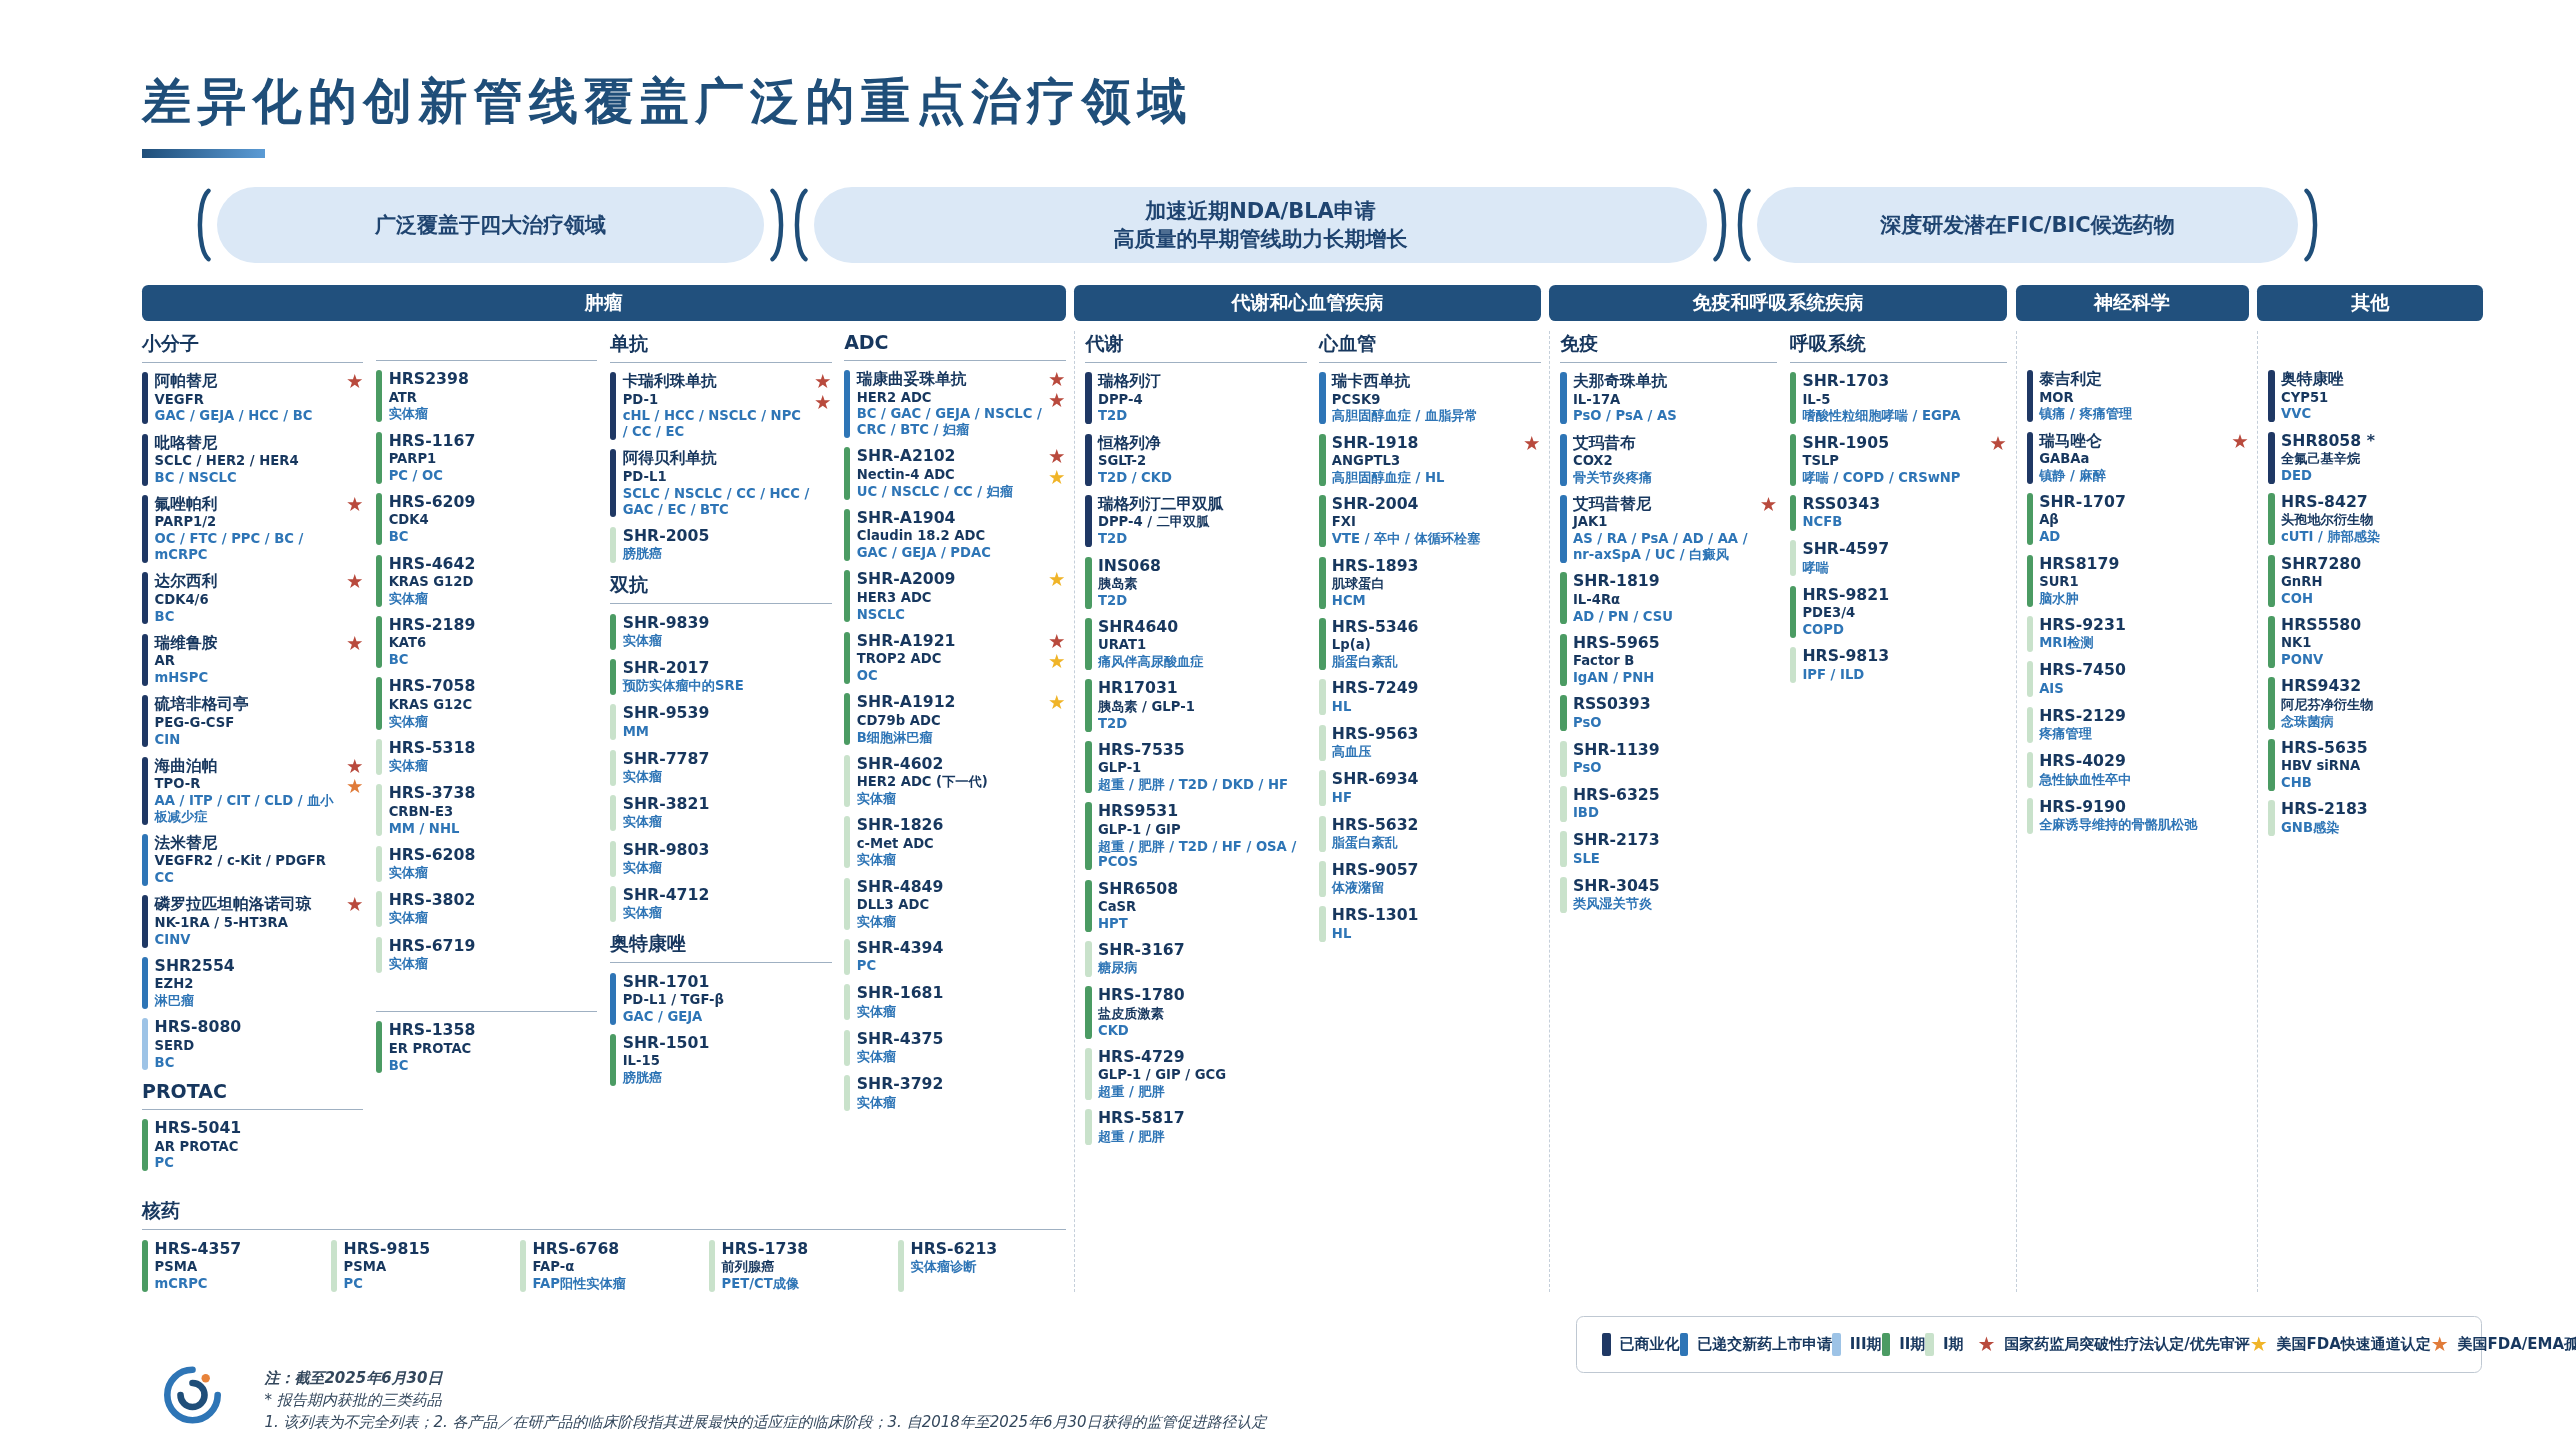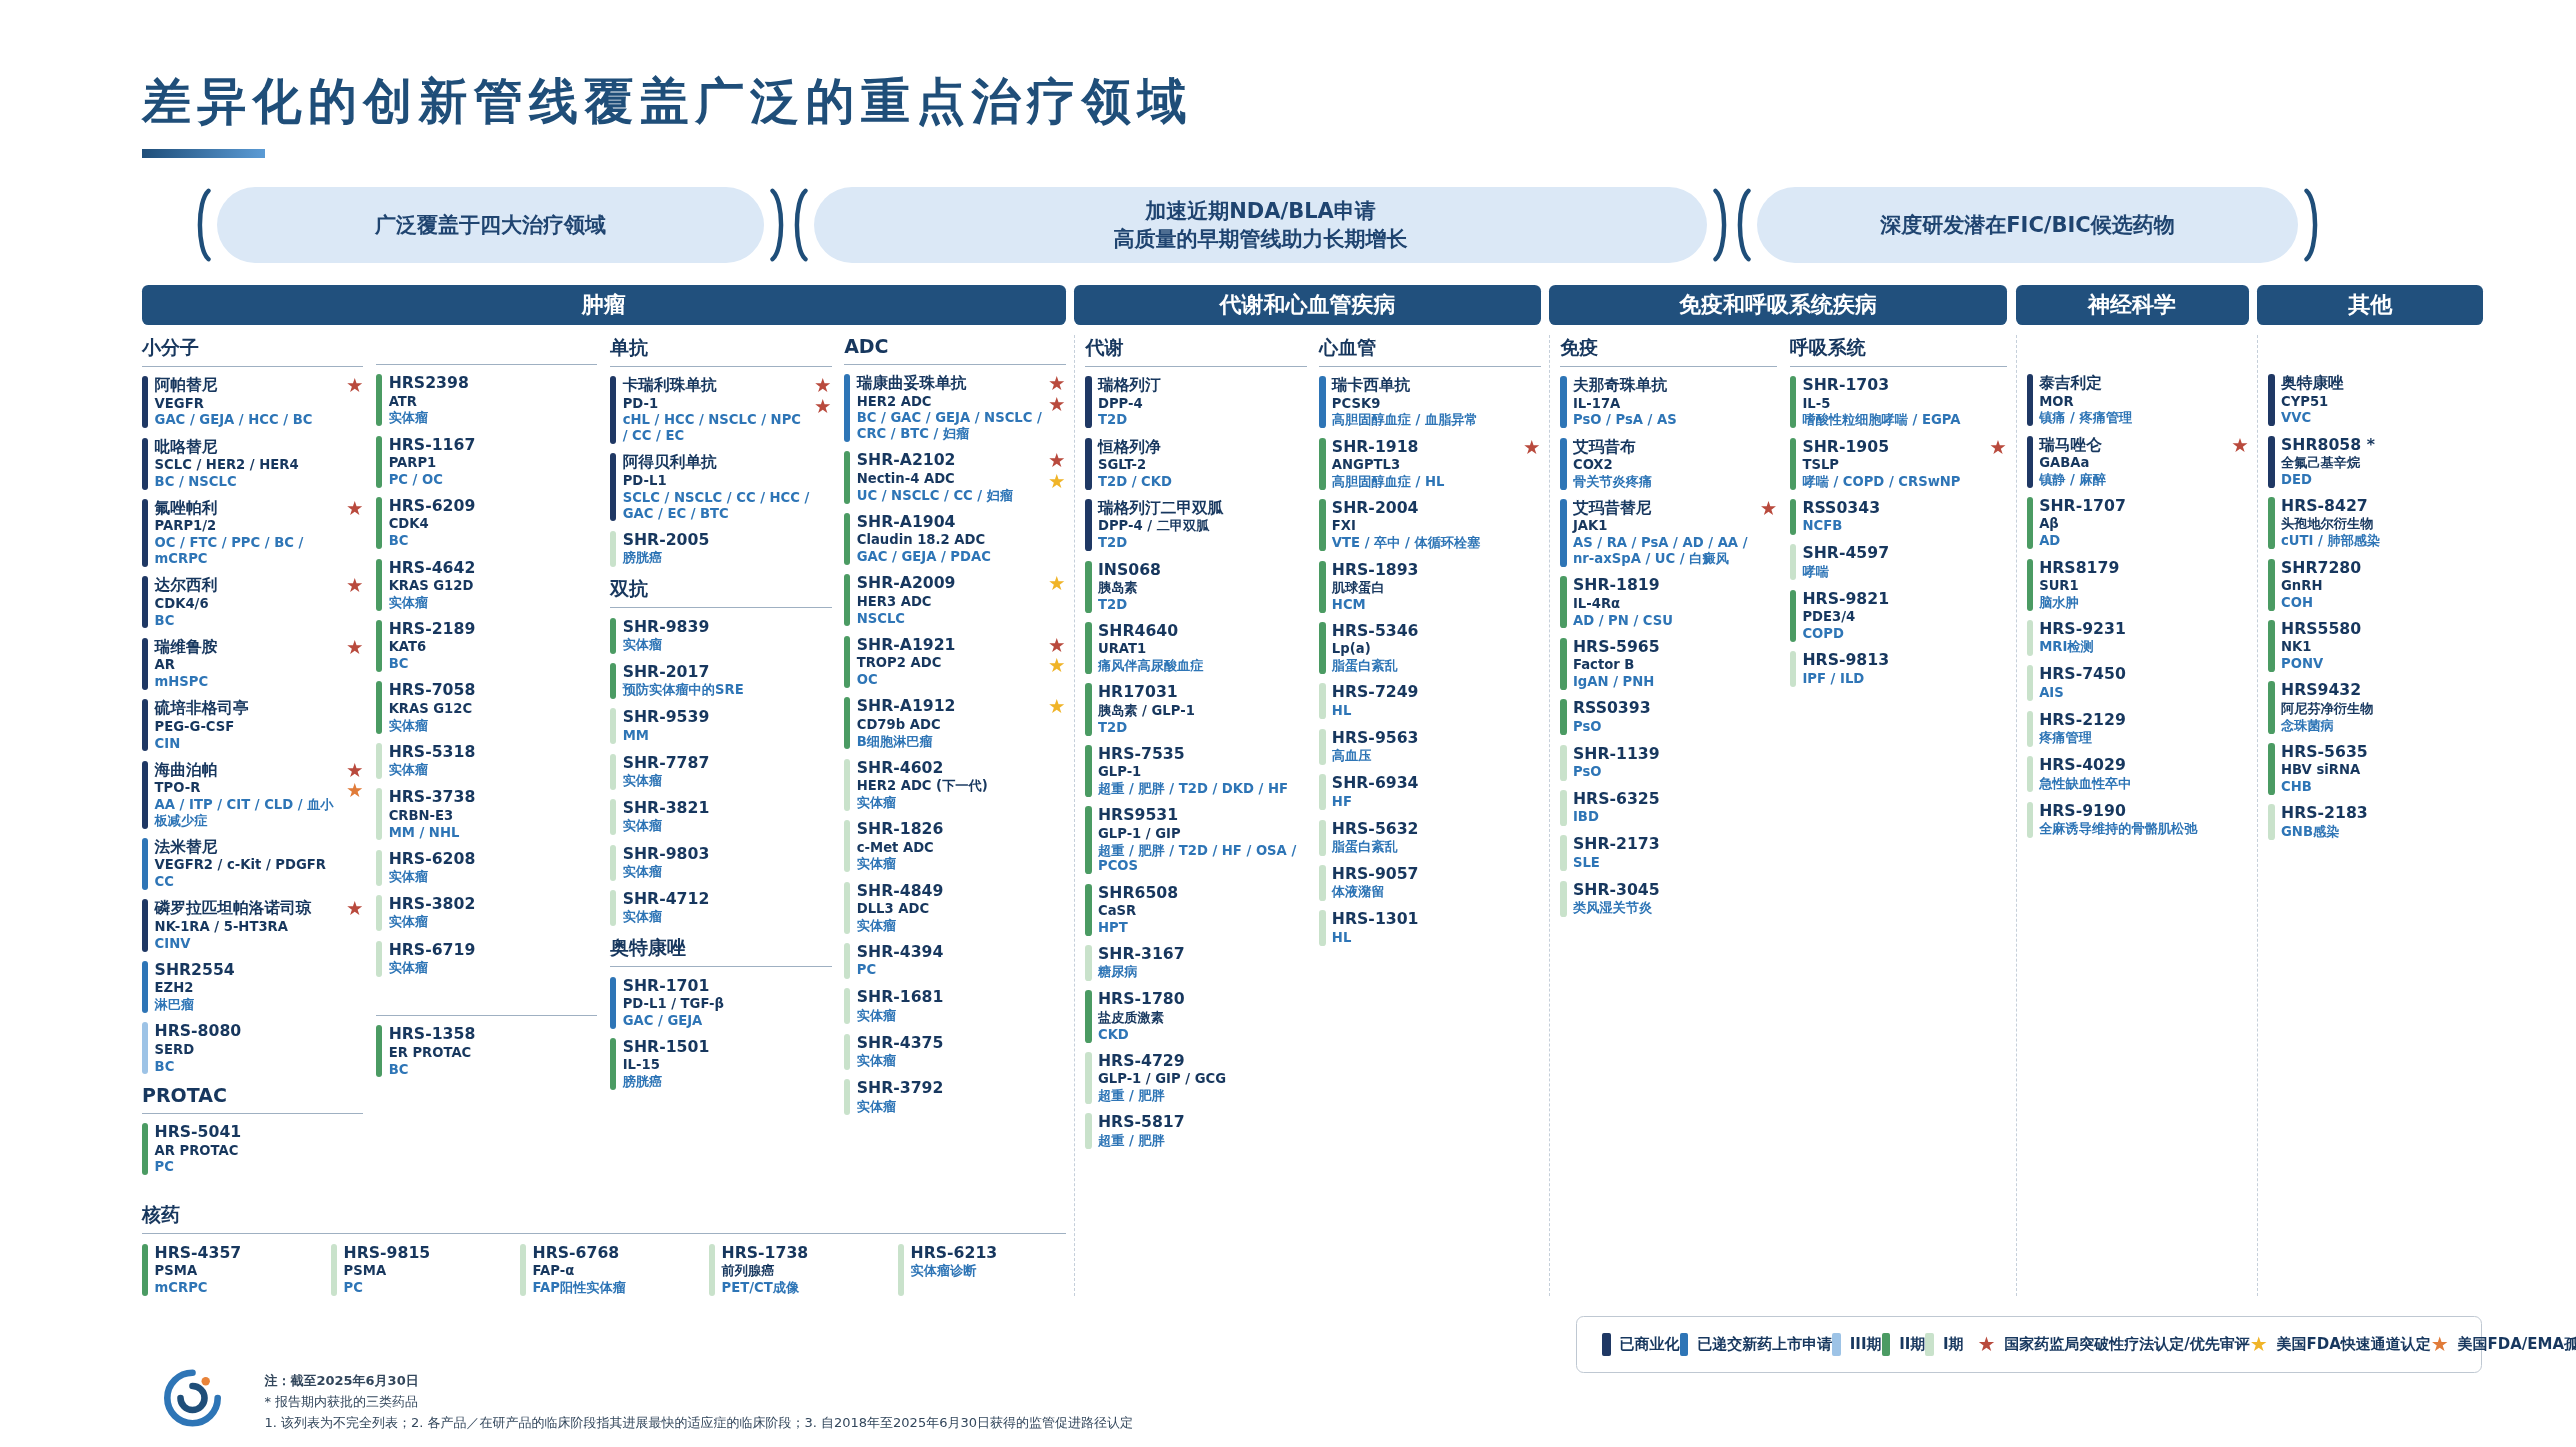--- a/index.html
+++ b/index.html
@@ -13,21 +13,21 @@
   .banner{display:flex;align-items:stretch;gap:6.3px}
   .b1{width:597px}.b2{width:591px}.b3{width:943px}
   .brk{width:19px;flex-shrink:0}
   .brk.r{transform:scaleX(-1)}
   .banner-pill{flex:1;background:#DBE8F6;border-radius:44px;display:flex;flex-direction:column;justify-content:center;align-items:center;padding:6.3px 31px;min-height:70px}
   .banner-pill span{font-size:21px;font-weight:bold;color:#1F4470;line-height:1.35;white-space:nowrap}
   .banner-pill span:empty{display:none}
   
   .bars-row,.content-row{display:grid;grid-template-columns:1470fr 742fr 728fr 371fr 359fr;gap:8.8px}
   .bars-row{margin-top:21.4px}
-  .section-bar{background:#21507D;color:#fff;font-weight:bold;font-size:22px;text-align:center;border-radius:6.3px;padding:5px 0}
+  .section-bar{background:#21507D;color:#fff;font-weight:bold;font-size:19px;text-align:center;border-radius:6.3px;padding:5px 0}
   .content-row{margin-top:10px}
   .section{min-width:0}
   .section + .section{border-left:1.3px dashed #C5CFDA;padding-left:10px}
   .cols{display:grid;grid-auto-flow:column;grid-auto-columns:1fr;gap:12.6px}
   .col{display:flex;flex-direction:column;gap:9.4px;min-width:0}
   .ghdr{font-size:19px;font-weight:bold;color:#17375E;border-bottom:1.3px solid #9FB0C2;padding-bottom:5px;min-height:30px}
   .ghdr.spacer{color:transparent}
   .ghdr.noline{border-bottom-color:transparent}
   
   .item{display:flex;gap:6.3px;align-items:flex-start}
@@ -44,21 +44,21 @@
   
   .legend{position:absolute;right:94px;bottom:74px;width:906px;border:1.3px solid #BFC8D2;border-radius:7.5px;background:#fff;padding:16.4px 25px;display:flex;gap:14px}
   .lg-row{display:flex;justify-content:space-between;align-items:center}
   .lg-entry{display:flex;align-items:center;gap:8.8px}
   .lg-chip{width:8.8px;height:22.6px;border-radius:1.9px;flex-shrink:0}
   .lg-star{font-size:20px;line-height:1}
   .lg-label{font-size:15px;font-weight:bold;color:#17375E;white-space:nowrap}
   
   .footer{position:absolute;left:142px;bottom:15px;display:flex;gap:21.4px;align-items:flex-start}
   .logo{width:101px;height:60px;flex-shrink:0}
-  .notes{display:flex;flex-direction:column;gap:3.1px;font-size:13px;color:#33475C;padding-top:3.8px}
+  .notes{display:flex;flex-direction:column;gap:3.1px;font-size:15px;font-style:italic;color:#33475C;padding-top:3.8px}
   .notes .n1{font-weight:bold}
 </style>
 </head>
 <body>
 
 <div class="main">
   <h1 class="page-title">差异化的创新管线覆盖广泛的重点治疗领域</h1>
   <div class="accent"></div>
 
   <div class="banners">

